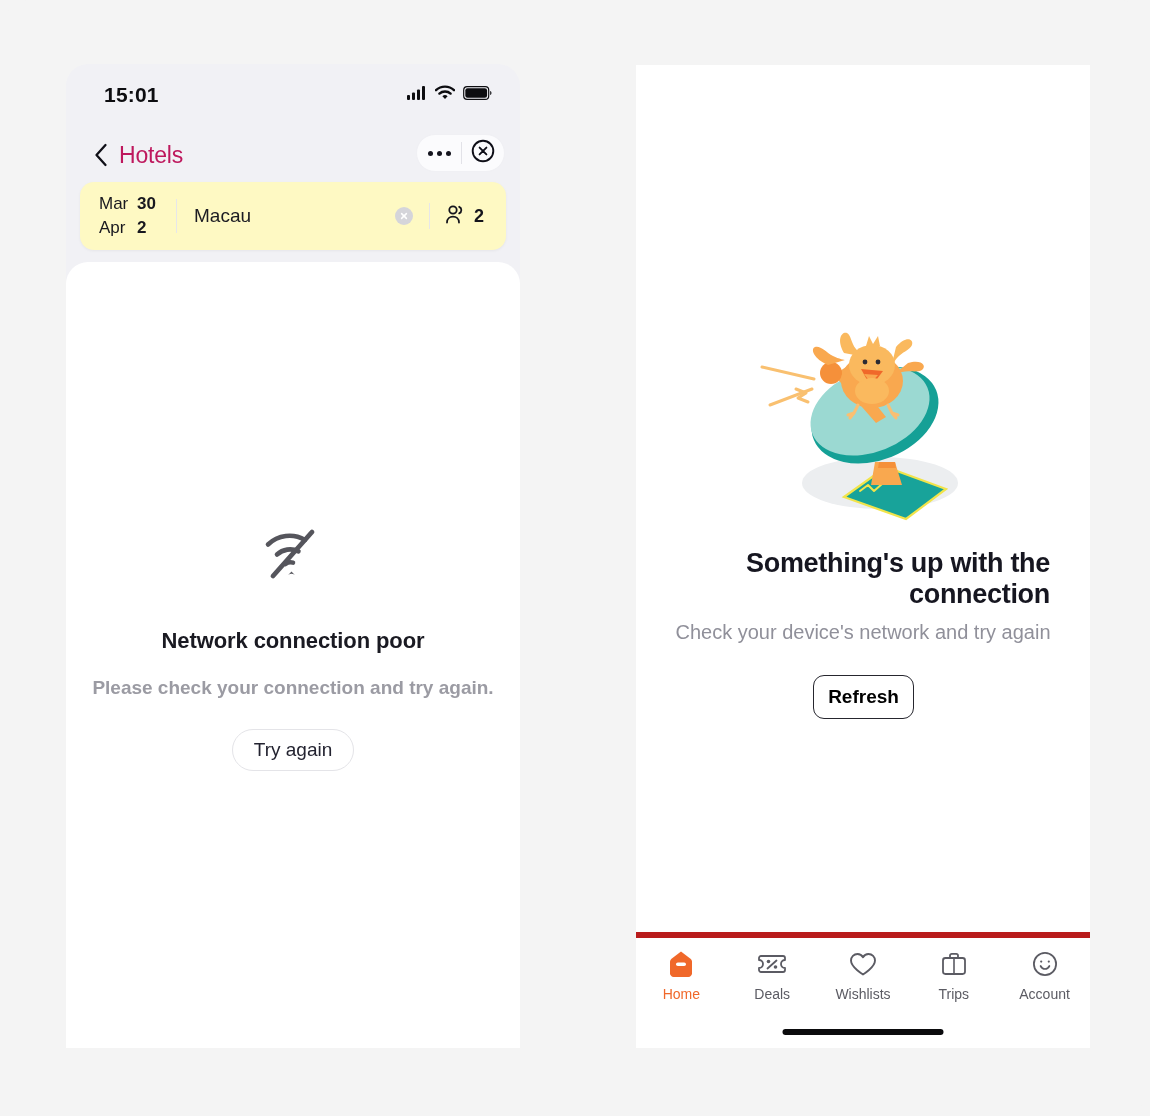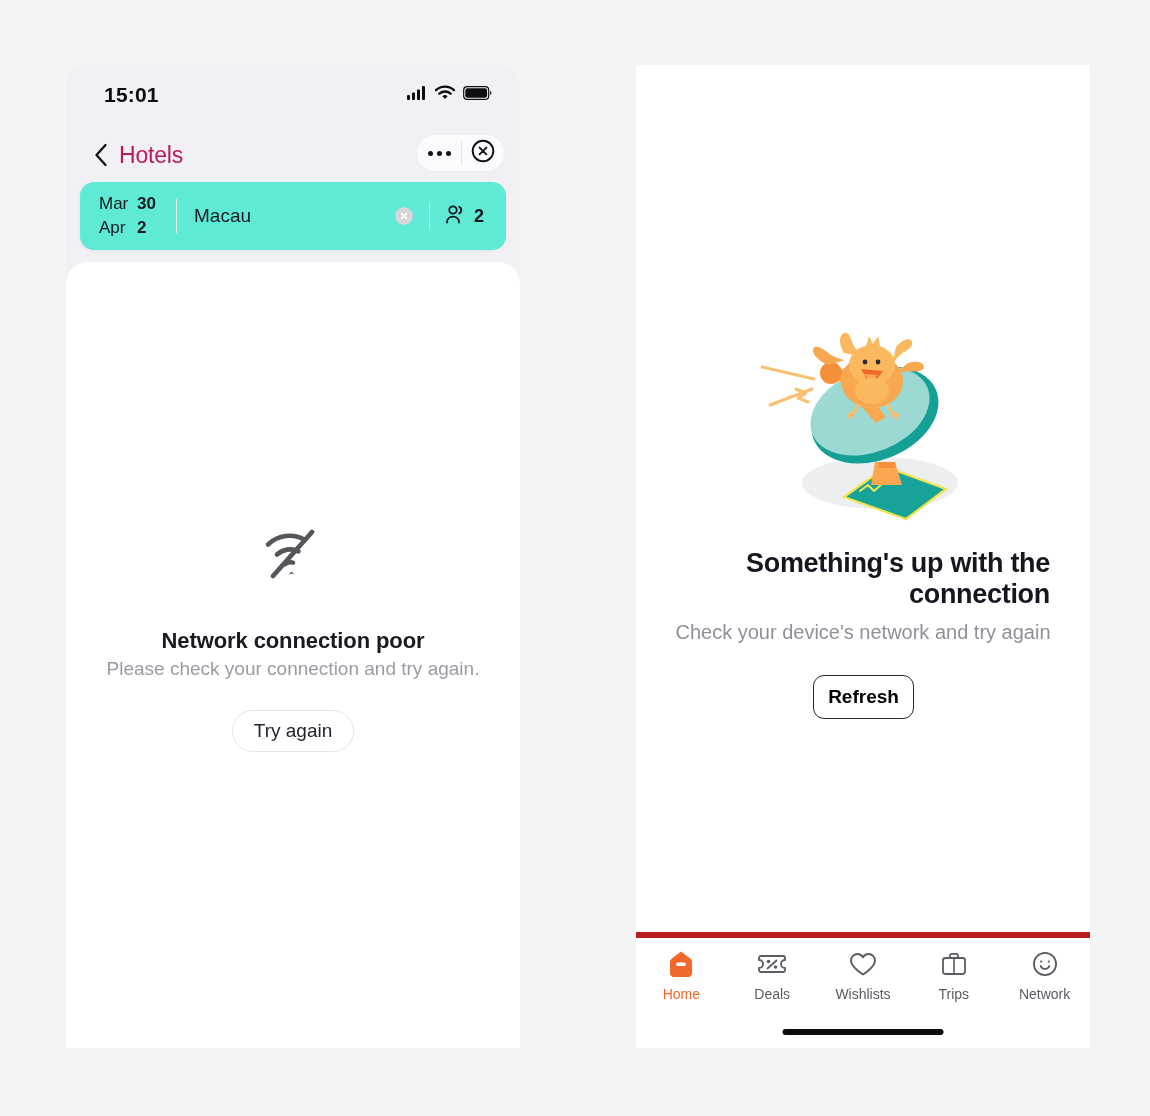--- a/index.html
+++ b/index.html
@@ -114,21 +114,21 @@
     align-items: center;
   }
 
   
   .searchcard {
     position: absolute;
     left: 14px;
     top: 118px;
     width: 426px;
     height: 68px;
-    background: #5eead4;
+    background: #fef9c3;
     border-radius: 14px;
     display: flex;
     align-items: center;
     box-shadow: 0 1px 3px rgba(0,0,0,0.05);
   }
   .sc-dates {
     padding-left: 19px;
     width: 96px;
     font-size: 17px;
     color: #18181f;
@@ -191,23 +191,24 @@
     text-align: center;
   }
   .err-icon { margin-bottom: 40px; }
   .err-title {
     font-size: 22px;
     font-weight: bold;
     color: #1a1a22;
     letter-spacing: -0.1px;
   }
   .err-sub {
-    margin-top: 4px;
+    margin-top: 23px;
     font-size: 19px;
     color: #9b9ba3;
+    font-weight: bold;
   }
   .err-btn {
     margin: 30px auto 0;
     width: 122px;
     height: 42px;
     border: 1px solid #e4e4e8;
     border-radius: 21px;
     background: #fff;
     font-family: "Liberation Sans", sans-serif;
     font-size: 19px;
@@ -530,21 +531,21 @@
 
         <div class="tab">
           <div class="tab-ico">
             <svg width="26" height="26" viewBox="0 0 26 26">
               <circle cx="13" cy="13" r="11.1" stroke="#5b5b63" stroke-width="1.8" fill="none"></circle>
               <circle cx="9.2" cy="10.6" r="1.1" fill="#5b5b63"></circle>
               <circle cx="16.8" cy="10.6" r="1.1" fill="#5b5b63"></circle>
               <path d="M8.6 15c1 2 2.6 3 4.4 3s3.4-1 4.4-3" stroke="#5b5b63" stroke-width="1.7" fill="none" stroke-linecap="round"></path>
             </svg>
           </div>
-          <div class="tab-lbl">Network</div>
+          <div class="tab-lbl">Account</div>
         </div>
 
       </div>
       <div class="home-indicator"></div>
     </div>
   </div>
 
 </div>
 
 </body></html>

